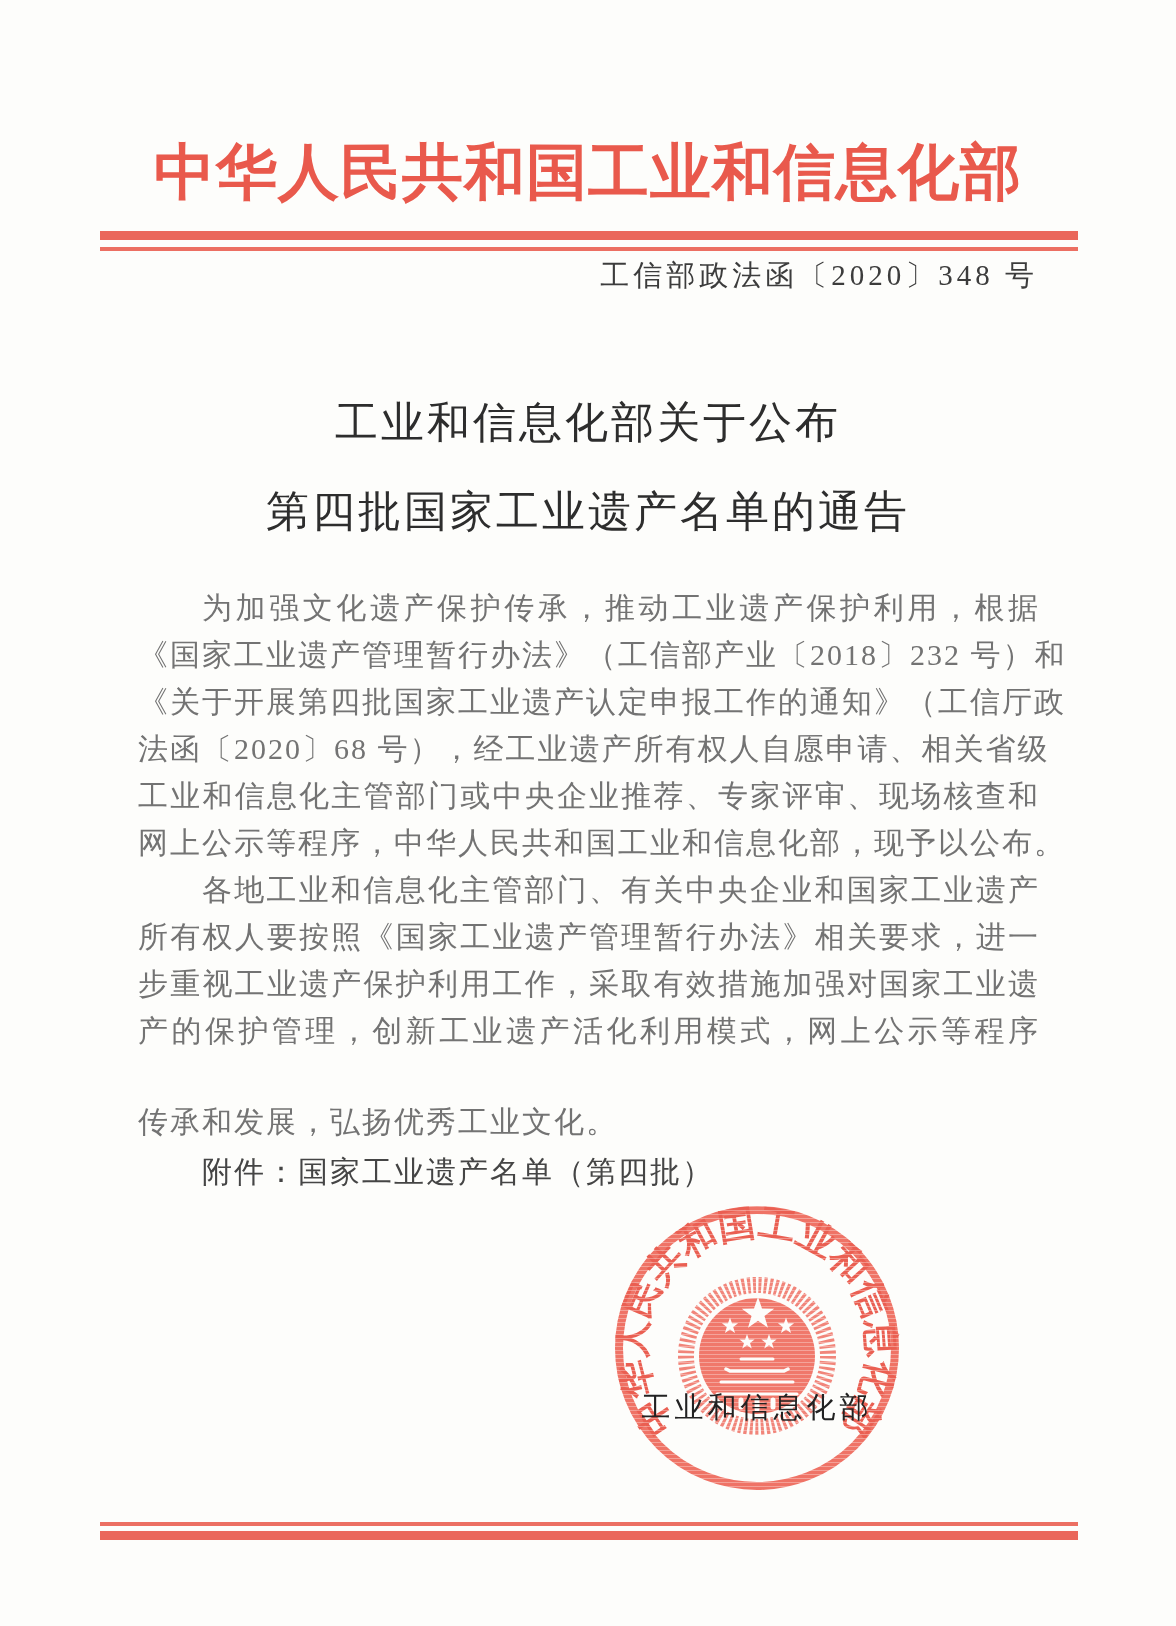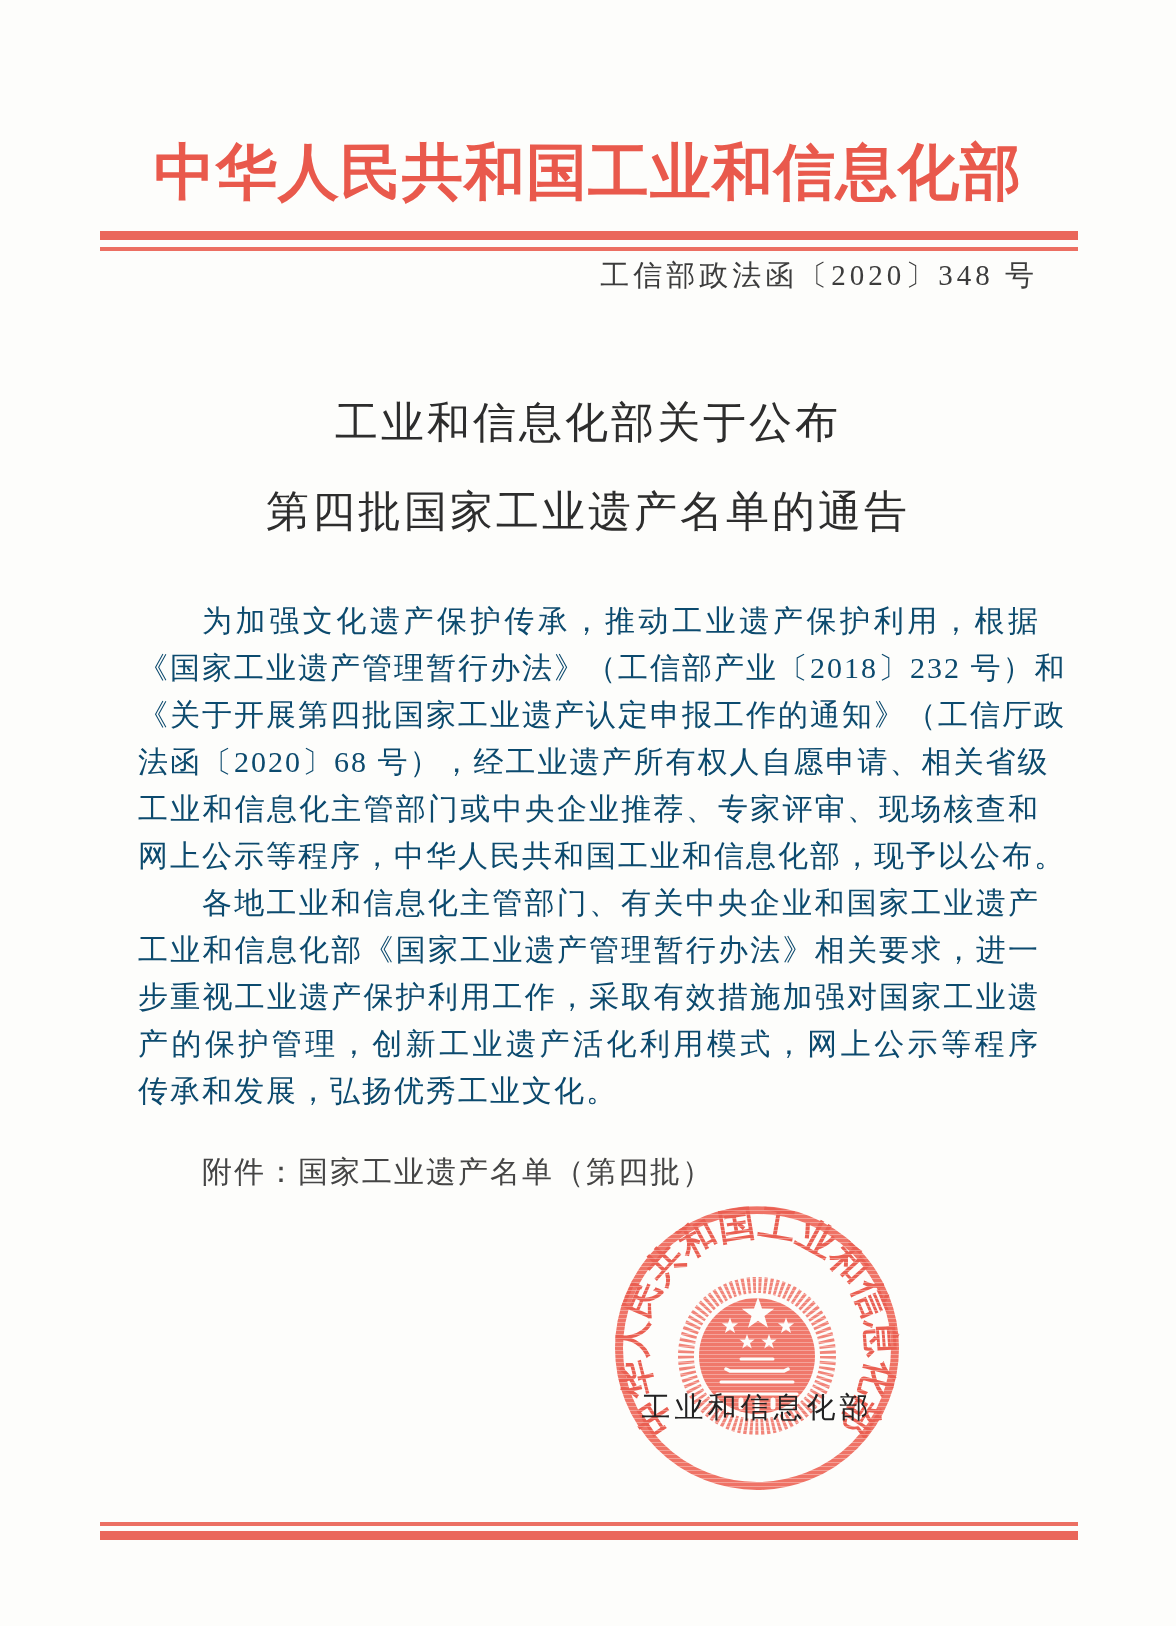--- a/index.html
+++ b/index.html
@@ -33,32 +33,32 @@
   }
   
   .notice-title{
     position:absolute;top:378px;left:24px;width:1128px;
     text-align:center;color:#2d2d2d;
     font-size:43px;font-weight:normal;letter-spacing:3px;
     line-height:89px;
   }
   
   .body-text{
-    position:absolute;top:601px;left:138px;width:902px;
-    color:#0c4a6e;
+    position:absolute;top:588px;left:138px;width:902px;
+    color:#737373;
   }
   .body-line{
     height:47px;
     font-size:30px;letter-spacing:2px;
     white-space:nowrap;
     text-align:justify;
     text-align-last:justify;
   }
   .body-line.indent{padding-left:64px;}
-  .body-line.short{text-align-last:left;}
+  .body-line.short{text-align-last:left;margin-top:44px;}
   .attachment-line{
     position:absolute;top:1152px;left:202px;
     font-size:30px;letter-spacing:2px;color:#454545;
     white-space:nowrap;
   }
   
   .seal{
     position:absolute;left:607px;top:1198px;width:300px;height:300px;
     z-index:1;
   }
@@ -107,21 +107,21 @@
   </div>
 
   <div class="body-text">
     <div class="body-line indent">为加强文化遗产保护传承，推动工业遗产保护利用，根据</div>
     <div class="body-line">《国家工业遗产管理暂行办法》（工信部产业〔2018〕232 号）和</div>
     <div class="body-line">《关于开展第四批国家工业遗产认定申报工作的通知》（工信厅政</div>
     <div class="body-line">法函〔2020〕68 号），经工业遗产所有权人自愿申请、相关省级</div>
     <div class="body-line">工业和信息化主管部门或中央企业推荐、专家评审、现场核查和</div>
     <div class="body-line">网上公示等程序，中华人民共和国工业和信息化部，现予以公布。</div>
     <div class="body-line indent">各地工业和信息化主管部门、有关中央企业和国家工业遗产</div>
-    <div class="body-line">工业和信息化部《国家工业遗产管理暂行办法》相关要求，进一</div>
+    <div class="body-line">所有权人要按照《国家工业遗产管理暂行办法》相关要求，进一</div>
     <div class="body-line">步重视工业遗产保护利用工作，采取有效措施加强对国家工业遗</div>
     <div class="body-line">产的保护管理，创新工业遗产活化利用模式，网上公示等程序</div>
     <div class="body-line short">传承和发展，弘扬优秀工业文化。</div>
   </div>
 
   <div class="attachment-line">附件：国家工业遗产名单（第四批）</div>
 
   <div class="seal">
     <svg viewBox="0 0 300 300" xmlns="http://www.w3.org/2000/svg">
       <defs>

